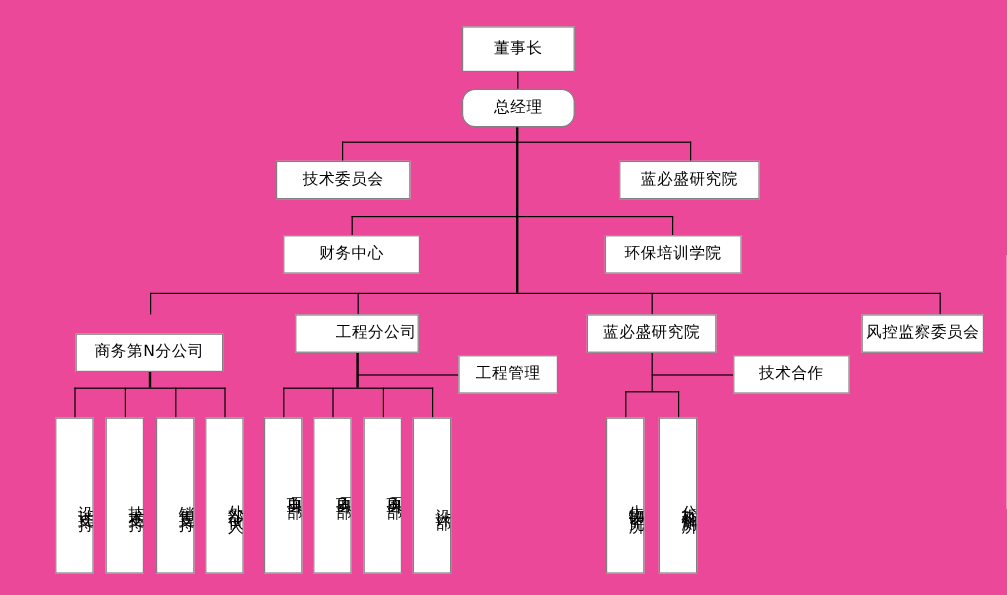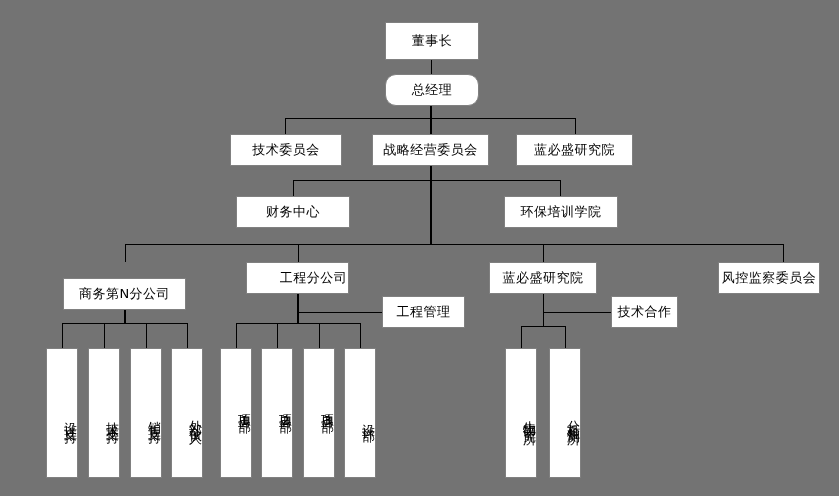--- a/index.html
+++ b/index.html
@@ -8,21 +8,21 @@
     padding: 0;
     background: #ffffff;
   }
   body {
     font-family: "DejaVu Sans", "Liberation Sans", sans-serif;
   }
   #chart-root {
     position: relative;
     width: 839px;
     height: 496px;
-    background: #737373;
+    background: #ec4899;
     overflow: hidden;
   }
   .node {
     position: absolute;
     box-sizing: border-box;
     border: 1px solid #808080;
     background: #ffffff;
     color: #000000;
     display: flex;
     align-items: center;
@@ -94,39 +94,38 @@
   <div class="line h" style="left:521px; top:326px; width:45px;"></div>
   <div class="line v" style="left:521px; top:326px; height:22px;"></div>
   <div class="line v" style="left:565px; top:326px; height:22px;"></div>
 
   <div class="node" style="left:385px; top:22px; width:94px; height:38px;">董事长</div>
 
   <div class="node" style="left:385px; top:74px; width:94px; height:32px;border-radius:11px;">总经理</div>
 
   <div class="node" style="left:230px; top:134px; width:112px; height:32px;">技术委员会</div>
 
-  <div class="node" style="left:372px; top:134px; width:117px; height:32px;">战略经营委员会</div>
 
   <div class="node" style="left:516px; top:134px; width:117px; height:32px;">蓝必盛研究院</div>
 
   <div class="node" style="left:236px; top:196px; width:114px; height:32px;">财务中心</div>
 
   <div class="node" style="left:504px; top:196px; width:114px; height:32px;">环保培训学院</div>
 
   <div class="node" style="left:63px; top:262px; width:123px; height:32px;margin-top:16px;">商务第N分公司</div>
 
   <div class="node" style="left:246px; top:262px; width:103px; height:32px;padding-left:32px;">工程分公司</div>
 
   <div class="node" style="left:489px; top:262px; width:108px; height:32px;">蓝必盛研究院</div>
 
   <div class="node" style="left:718px; top:262px; width:102px; height:32px;">风控监察委员会</div>
 
   <div class="node" style="left:382px; top:296px; width:83px; height:32px;">工程管理</div>
 
-  <div class="node" style="left:611px; top:296px; width:67px; height:32px;">技术合作</div>
+  <div class="node" style="left:611px; top:296px; width:97px; height:32px;">技术合作</div>
 
   <div class="node vert" style="left:46px; top:348px; width:32px; height:130px;">设计支持</div>
 
   <div class="node vert" style="left:88px; top:348px; width:32px; height:130px;">技术支持</div>
 
   <div class="node vert" style="left:130px; top:348px; width:32px; height:130px;">销售支持</div>
 
   <div class="node vert" style="left:171px; top:348px; width:32px; height:130px;">外部合伙人</div>
 
   <div class="node vert" style="left:220px; top:348px; width:32px; height:130px;">项目部1</div>

